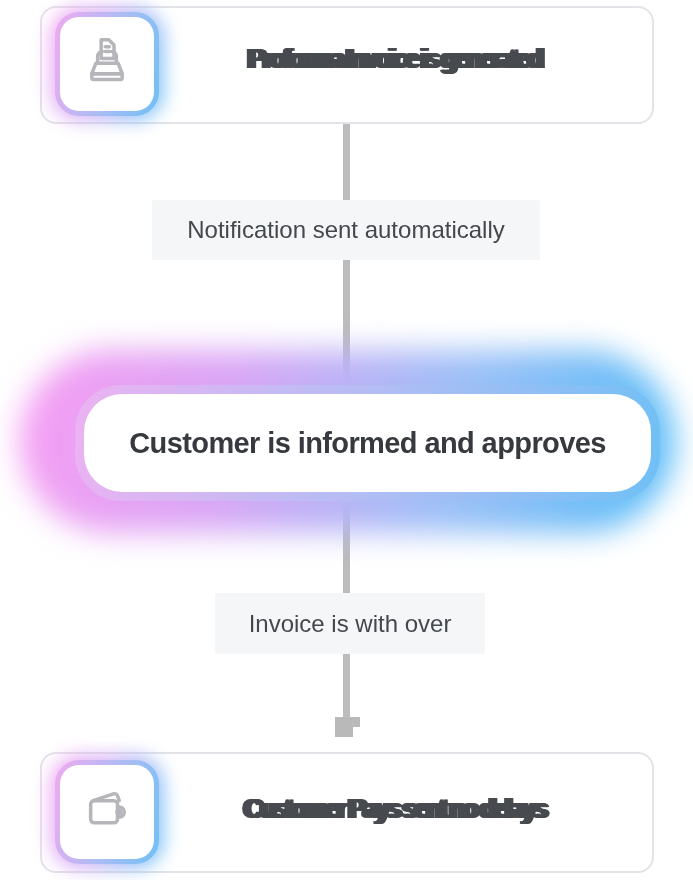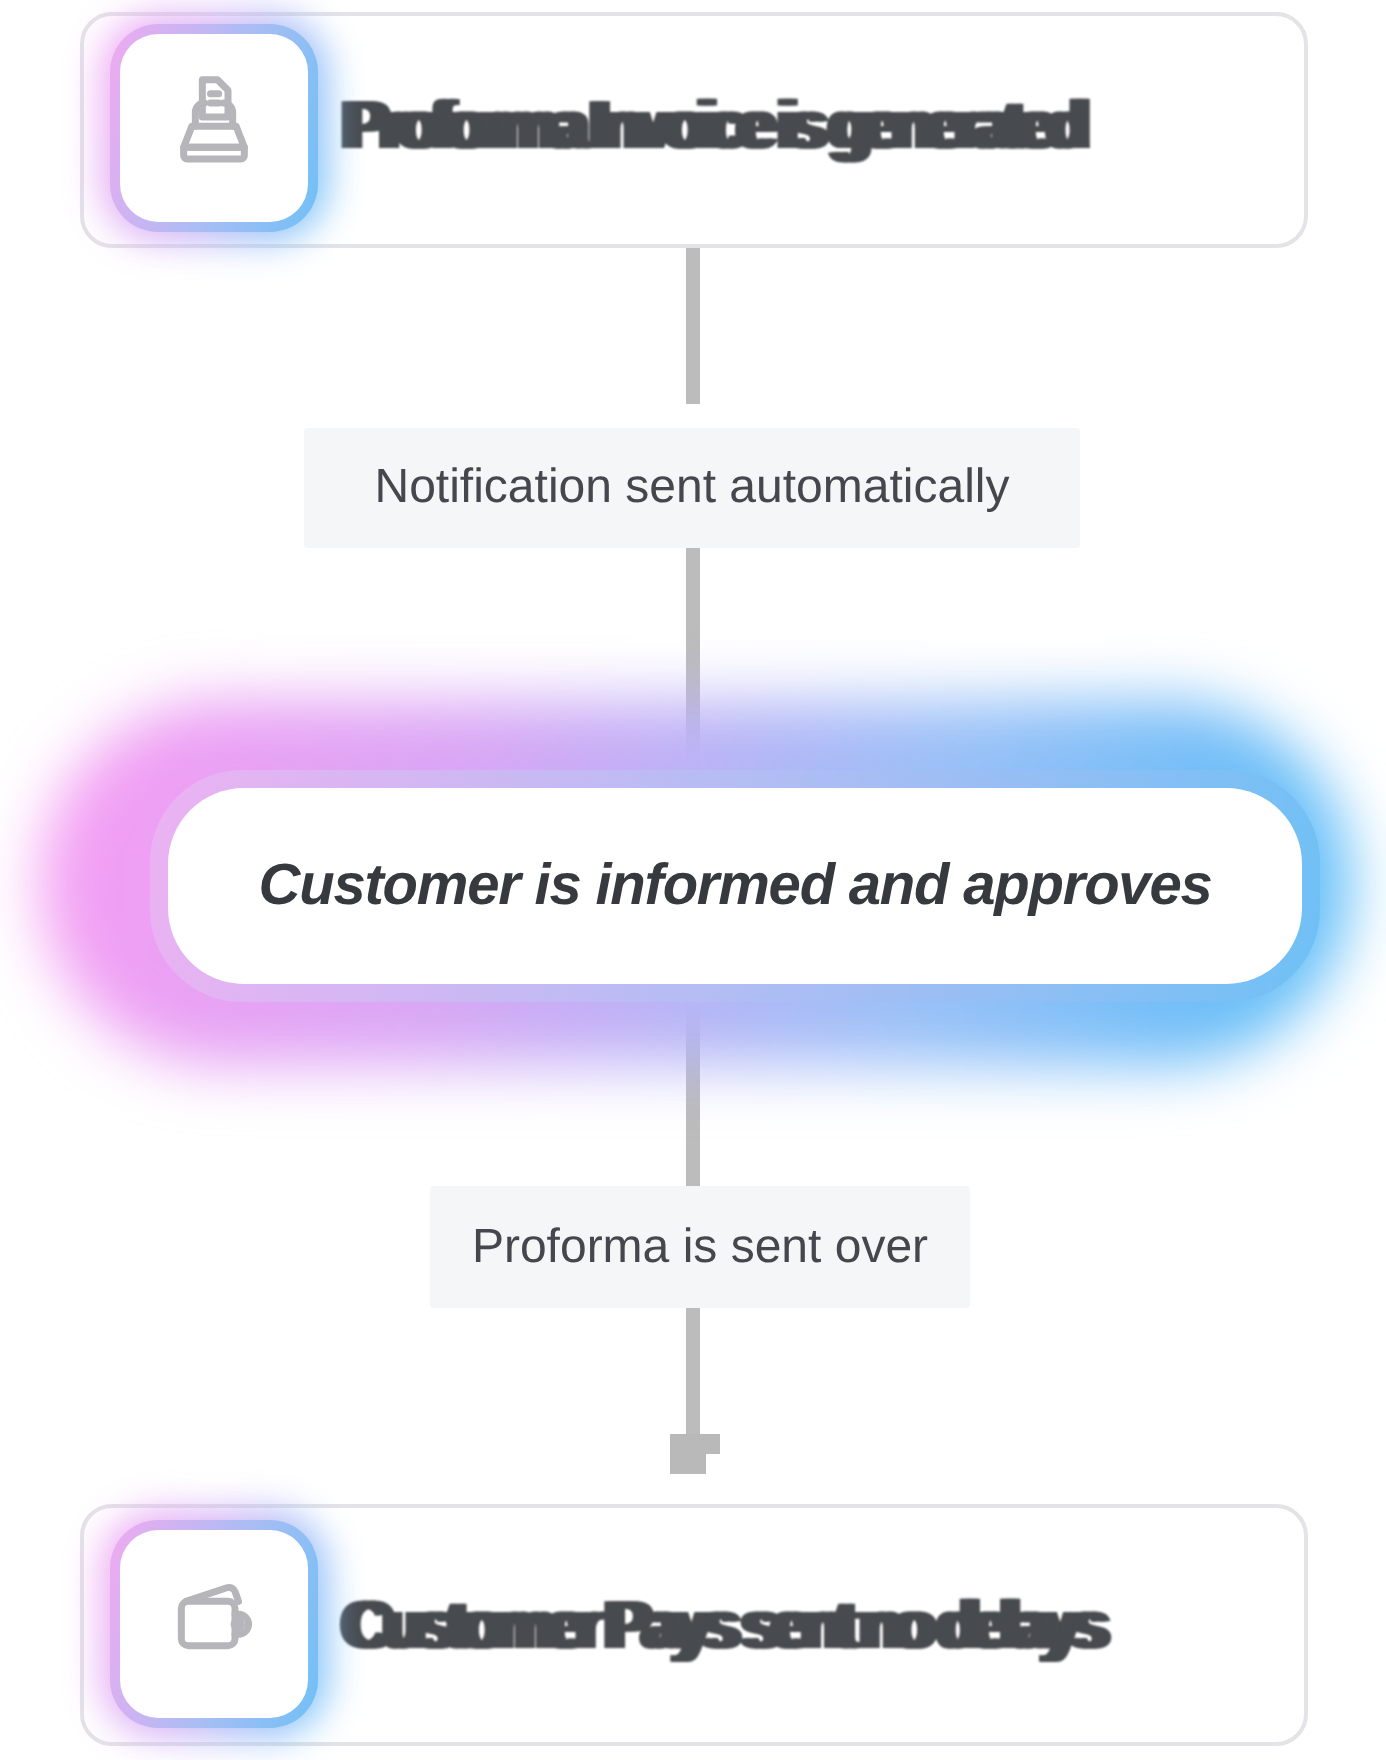--- a/index.html
+++ b/index.html
@@ -32,22 +32,22 @@
     box-sizing:border-box;
   }
   .tile-inner{
     width:100%;height:100%;background:#ffffff;border-radius:19px;
     display:flex;align-items:center;justify-content:center;box-sizing:border-box;
   }
   .tile-inner svg{stroke:#b5b5ba;fill:none;stroke-width:3;stroke-linecap:round;stroke-linejoin:round;}
 
   
   .garble{
-    position:absolute;left:170px;width:470px;
-    font-size:34px;font-weight:700;color:#3a3d41;white-space:nowrap;
+    position:absolute;left:158px;width:470px;text-align:center;
+    font-size:27px;font-weight:700;color:#3a3d41;white-space:nowrap;
     letter-spacing:-0.12em;
     text-shadow:2.5px 0 0 currentColor,-1.5px 0 0 currentColor,4px 0 0 currentColor;
     filter:blur(0.55px);opacity:.93;
   }
   #garble-top{top:44px;}
   #garble-bottom{top:794px;}
 
   
   .vline{position:absolute;left:343px;width:7px;background:#bcbcbc;}
   #seg1{top:124px;height:78px;}
@@ -56,38 +56,38 @@
   #seg4{top:654px;height:66px;}
   .cap-a{position:absolute;left:335px;top:717px;width:25px;height:10px;background:#b9b9b9;}
   .cap-b{position:absolute;left:335px;top:717px;width:18px;height:20px;background:#b9b9b9;}
 
   
   .label-box{
     position:absolute;background:#f5f6f8;border-radius:2px;
     display:flex;align-items:center;justify-content:center;
     color:#44484c;font-size:24px;font-weight:500;white-space:nowrap;
   }
-  #label1{left:152px;top:214px;width:388px;height:60px;}
+  #label1{left:152px;top:200px;width:388px;height:60px;}
   #label2{left:215px;top:593px;width:270px;height:61px;}
 
   
   .glow-blob{
     position:absolute;left:20px;top:350px;width:655px;height:183px;border-radius:92px;
     background:linear-gradient(100deg,#f79df3 0%,#d9a6f5 32%,#9cc0f7 66%,#57bdf8 100%);
     filter:blur(15px);
   }
   .pill{
     position:absolute;left:75px;top:385px;width:585px;height:116px;
     border-radius:46px;padding:9px;box-sizing:border-box;
     background:linear-gradient(100deg,#ecb2f2 0%,#b3bdf4 50%,#6fc0f5 100%);
   }
   .pill-inner{
     width:100%;height:100%;background:#ffffff;border-radius:38px;
     display:flex;align-items:center;justify-content:center;
-    font-size:29px;font-weight:700;color:#36393d;letter-spacing:-0.6px;white-space:nowrap;font-style:italic;
+    font-size:29px;font-weight:700;color:#36393d;letter-spacing:-0.6px;white-space:nowrap;
   }
 </style>
 </head>
 <body>
 
 <div class="vline" id="seg1"></div>
 <div class="vline" id="seg2"></div>
 <div class="vline" id="seg3"></div>
 <div class="vline" id="seg4"></div>
 <div class="cap-a"></div>
@@ -119,21 +119,21 @@
 </div>
 
 <div class="glow-blob"></div>
 <div class="pill">
   <div class="pill-inner">
     <span>Customer is informed and approves</span>
   </div>
 </div>
 
 <div class="label-box" id="label2">
-  <span>Proforma is sent over</span>
+  <span>Invoice is with over</span>
 </div>
 
 <div class="card" id="card-bottom"></div>
 <div class="garble" id="garble-bottom">Customer Pays sent no delays</div>
 <div class="tile-wrap" id="tile-bottom">
   <div class="tile-glow"></div>
   <div class="tile">
     <div class="tile-inner">
       <span>
         <svg width="56" height="56" viewBox="0 0 48 48">

